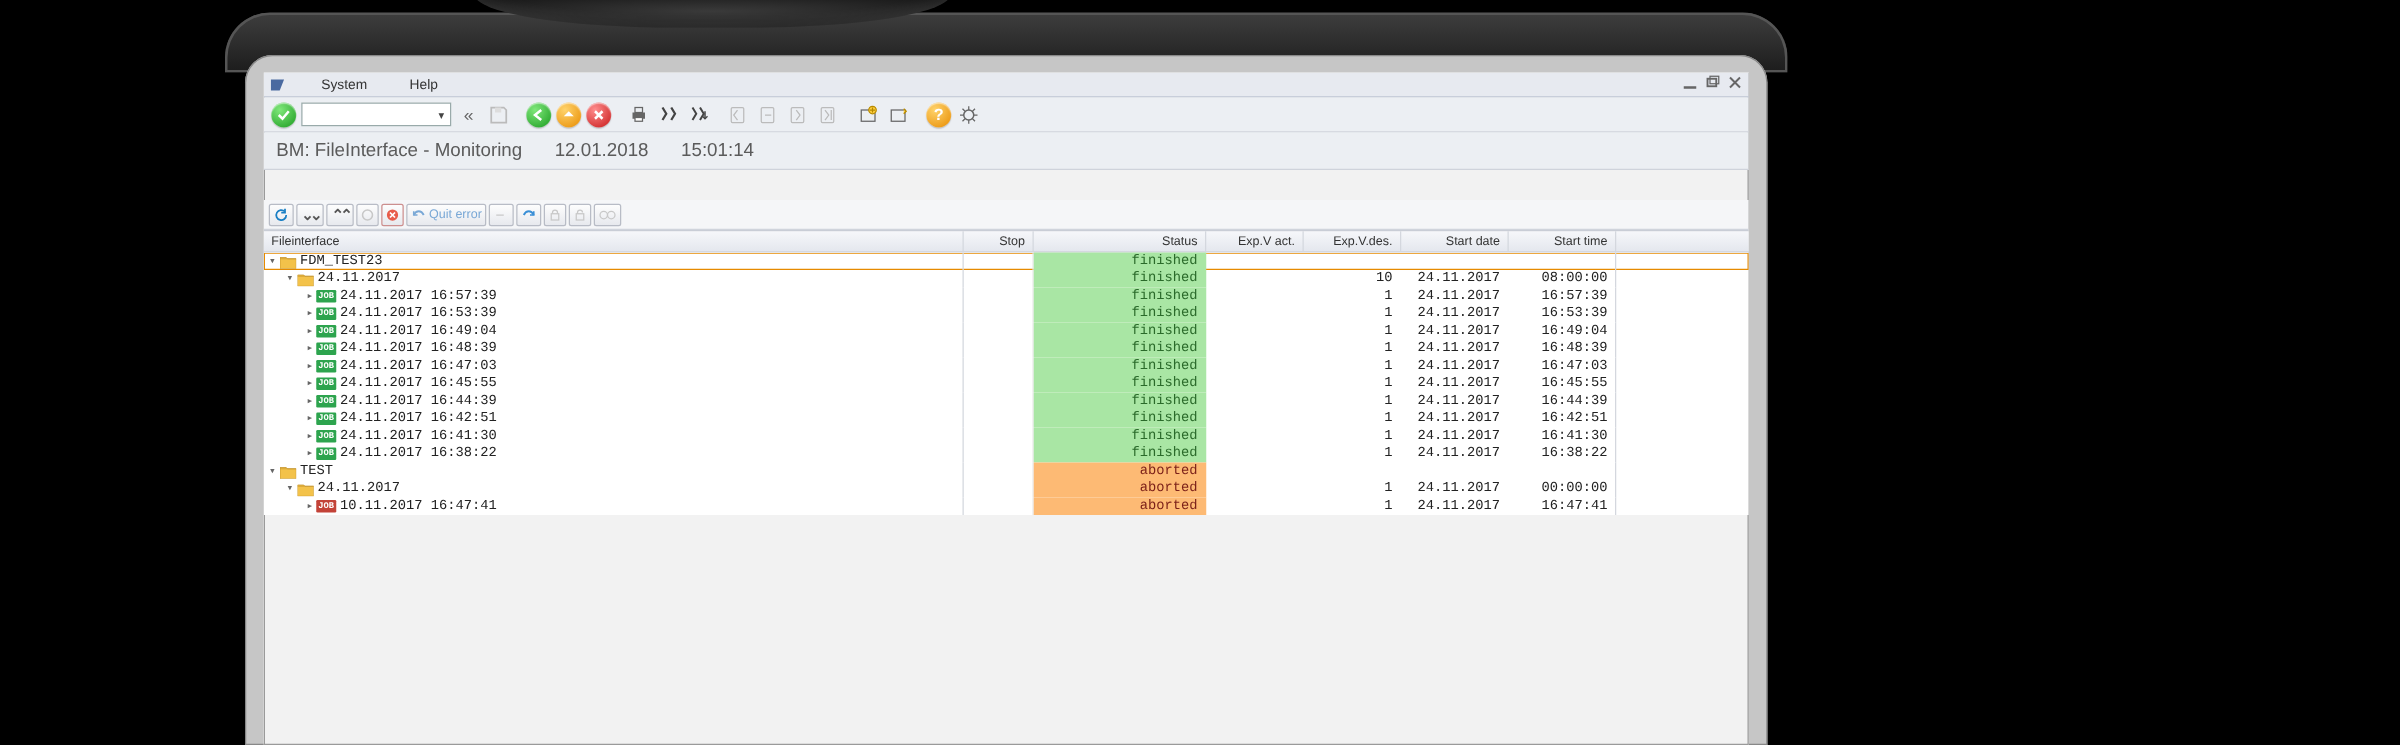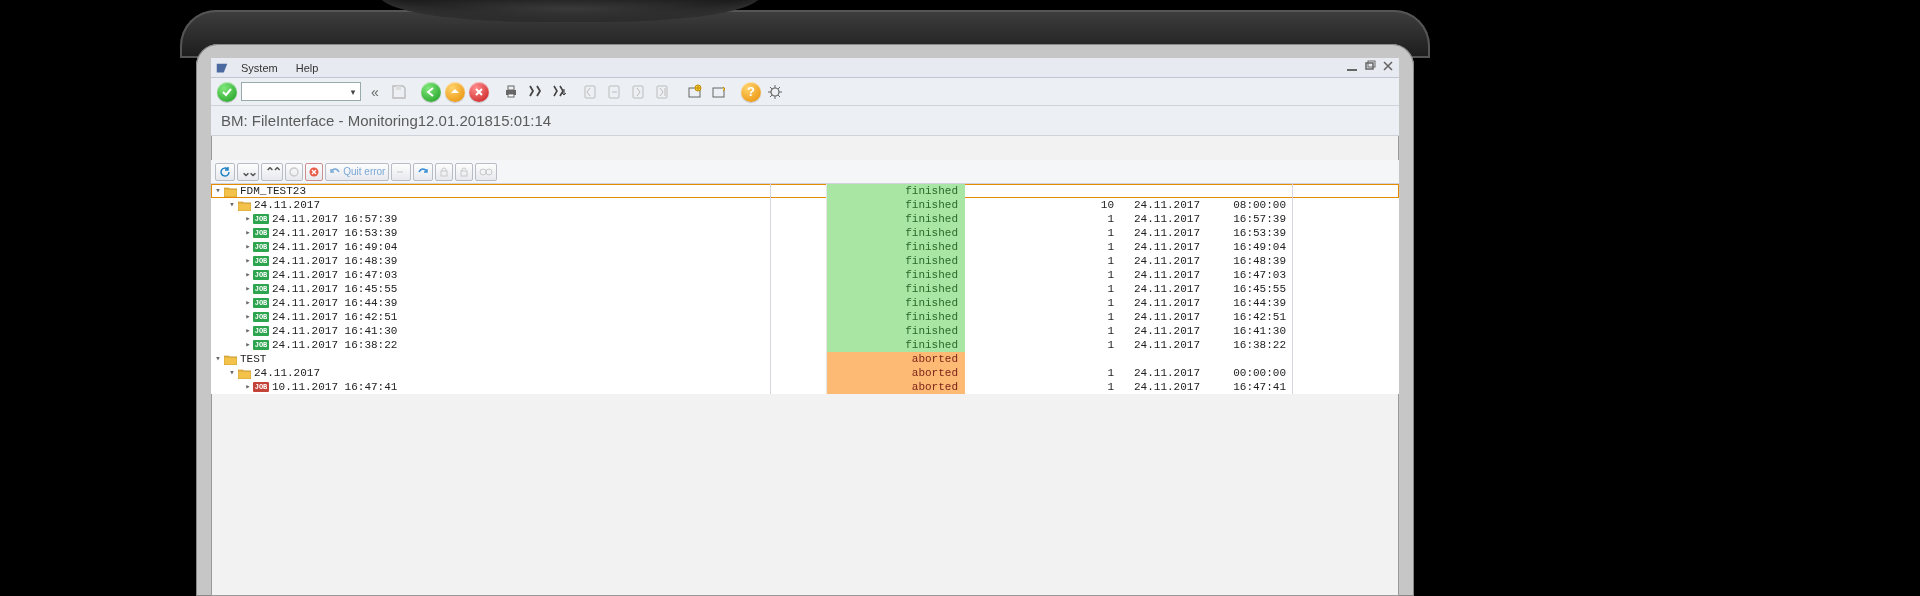--- a/index.html
+++ b/index.html
@@ -33,21 +33,21 @@
   .screen {
     position:absolute; left:31px; top:58px; right:31px; bottom:0;
     background:#f2f2f2;
     overflow:hidden;
     box-shadow: 0 0 0 1px #9a9a9a inset;
   }
 
   
   .menubar {
     height:20px; background:#e7eaf0; border-bottom:1px solid #bfc5d2;
-    display:flex; align-items:center; padding:0 4px; gap:6px;
+    display:flex; align-items:center; padding:0 4px; gap:22px;
     user-select:none;
   }
   .menubar .mlogo {
     width:14px; height:14px; display:inline-flex; align-items:center; justify-content:center;
     font-size:11px; color:#4a6aa0;
   }
   .menubar .mitem { padding:2px 6px; color:#333; }
   .menubar .wbtns { margin-left:auto; display:flex; gap:4px; color:#555; font-size:12px; }
   .menubar .wbtn { width:14px; text-align:center; }
 
@@ -71,21 +71,21 @@
   .tb-icon {
     width:20px; height:20px; display:flex; align-items:center; justify-content:center; color:#555; font-size:14px;
   }
   .tb-icon svg { width:16px; height:16px; }
   .tb-sep { width:4px; }
   .muted svg *, .muted { color:#b8b8b8 !important; }
 
   
   .titlebar {
     padding:6px 10px; font-size:15px; color:#5b5b5b; background:#eceff3; border-bottom:1px solid #cfd3db;
-    display:flex; align-items:baseline;
+    display:flex; gap:26px; align-items:baseline;
   }
 
   
   .toolbar2 {
     height:24px; background:#f5f6f8; border-bottom:1px solid #d0d4dc;
     display:flex; align-items:center; padding:2px 4px; gap:0;
     margin-top:24px;
   }
   .tb2-btn {
     height:18px; min-width:18px; padding:0 3px;
@@ -340,20 +340,29 @@
         <span class="tb2-btn disabled">
           <svg width="14" height="8" viewBox="0 0 14 8">
               <circle cx="4" cy="4" r="3" fill="none" stroke="#c8c8c8"></circle>
               <circle cx="10" cy="4" r="3" fill="none" stroke="#c8c8c8"></circle>
               <path d="M7 4h0" stroke="#c8c8c8"></path>
             </svg>
         </span>
       </div>
 
       <div class="grid">
+        <div class="ghead">
+          <div class="gh c-tree">Fileinterface</div>
+          <div class="gh c-stop right">Stop</div>
+          <div class="gh c-status right">Status</div>
+          <div class="gh c-eva right">Exp.V act.</div>
+          <div class="gh c-evd right">Exp.V.des.</div>
+          <div class="gh c-sdate right">Start date</div>
+          <div class="gh c-stime right">Start time</div>
+        </div>
         <div class="gbody" id="gbody">
             <div class="grow row-sel">
               <div class="gc tree indent0">
                 <span class="tree-expander">▾</span>
                 <span class="ico ico-folder">
                   <svg viewBox="0 0 13 11">
                     <path d="M0 2h5l1 1h7v8H0z" fill="#f3c24a" stroke="#c2922a" stroke-width="0.6"></path>
                     <path d="M0 3h13" stroke="#c2922a" stroke-width="0.5"></path>
                   </svg>
                 </span>

